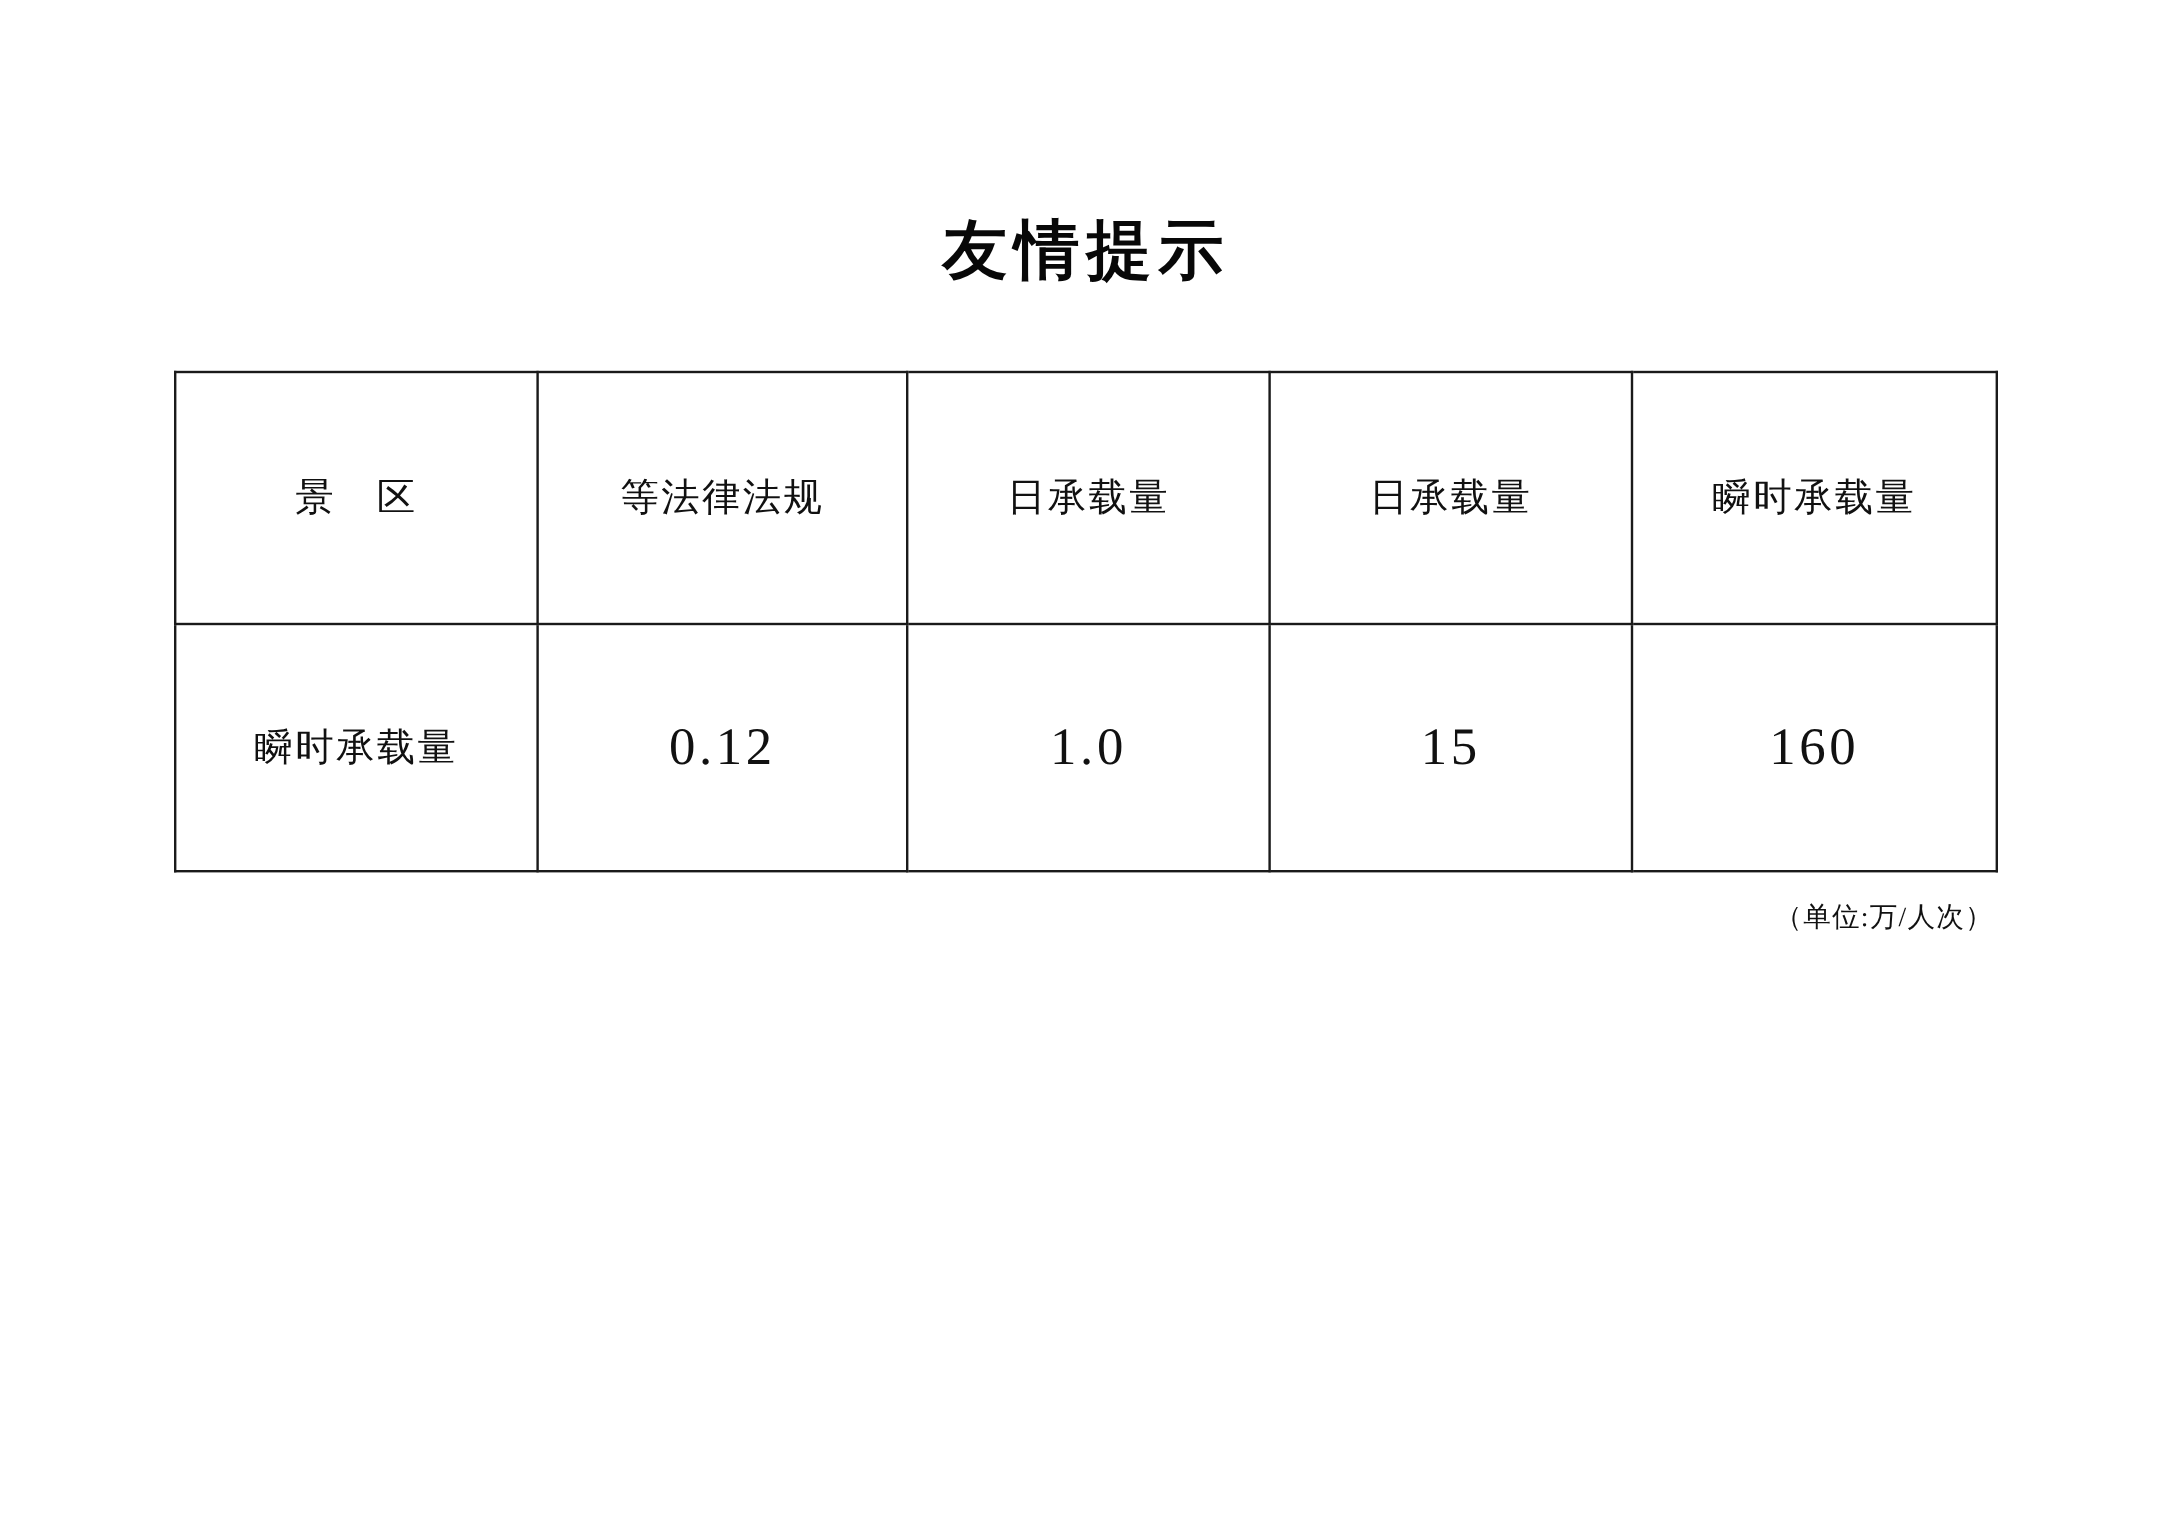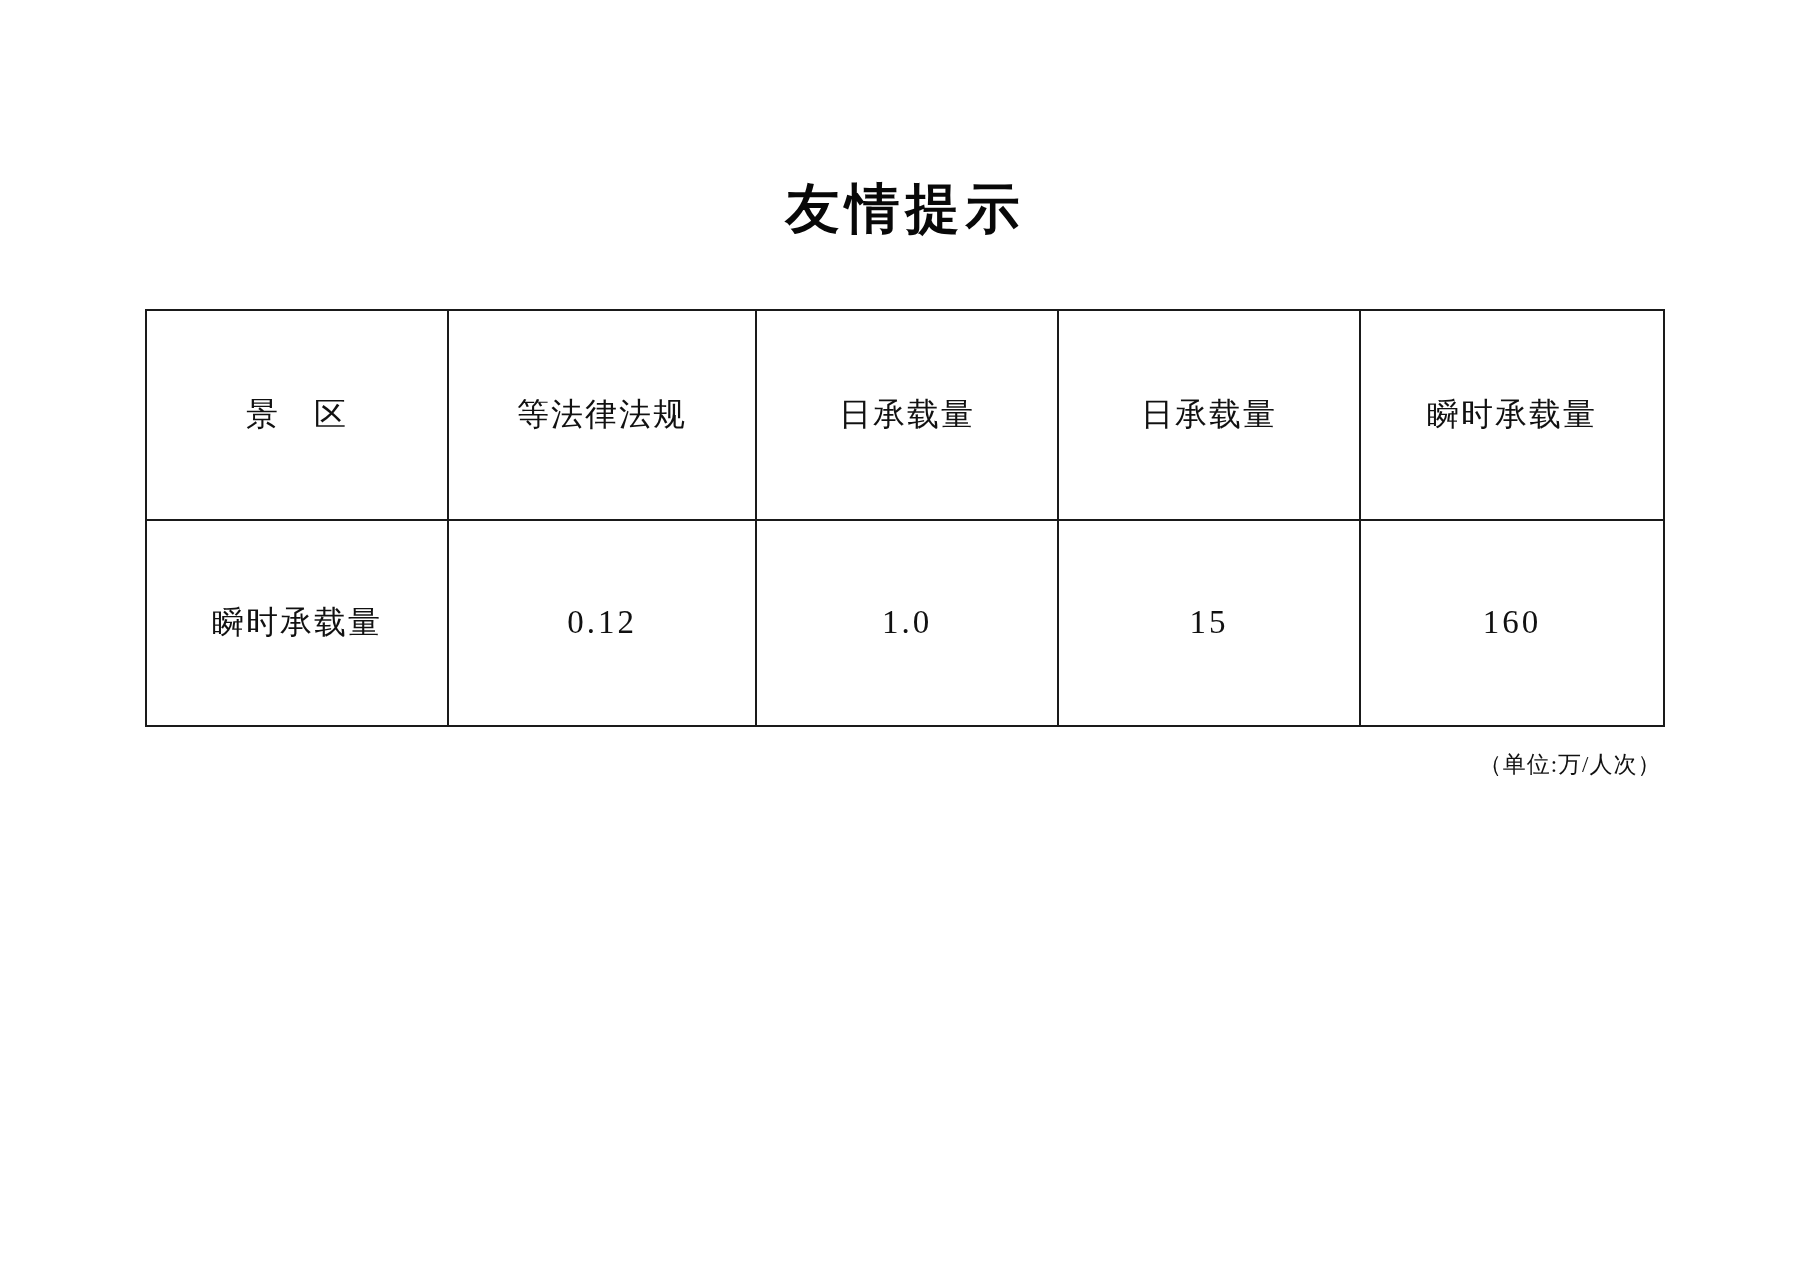--- a/index.html
+++ b/index.html
@@ -68,21 +68,21 @@
   }
   table.capacity-table tr.head-row td {
     height: 206px;
   }
   table.capacity-table tr.data-row td {
     height: 202px;
   }
   table.capacity-table td.num {
     font-family: "Liberation Serif", "DejaVu Serif", serif;
     letter-spacing: 3px;
-    font-size: 33px;
+    font-size: 44px;
     margin-top: 24px;
   }
   td.col-scenic { width: 282px; }
   td.col-inst   { width: 288px; }
   td.col-day    { width: 282px; }
   td.col-month  { width: 282px; }
   td.col-year   { width: 284px; }
   .unit-note {
     width: 1520px;
     margin: 0 auto;

